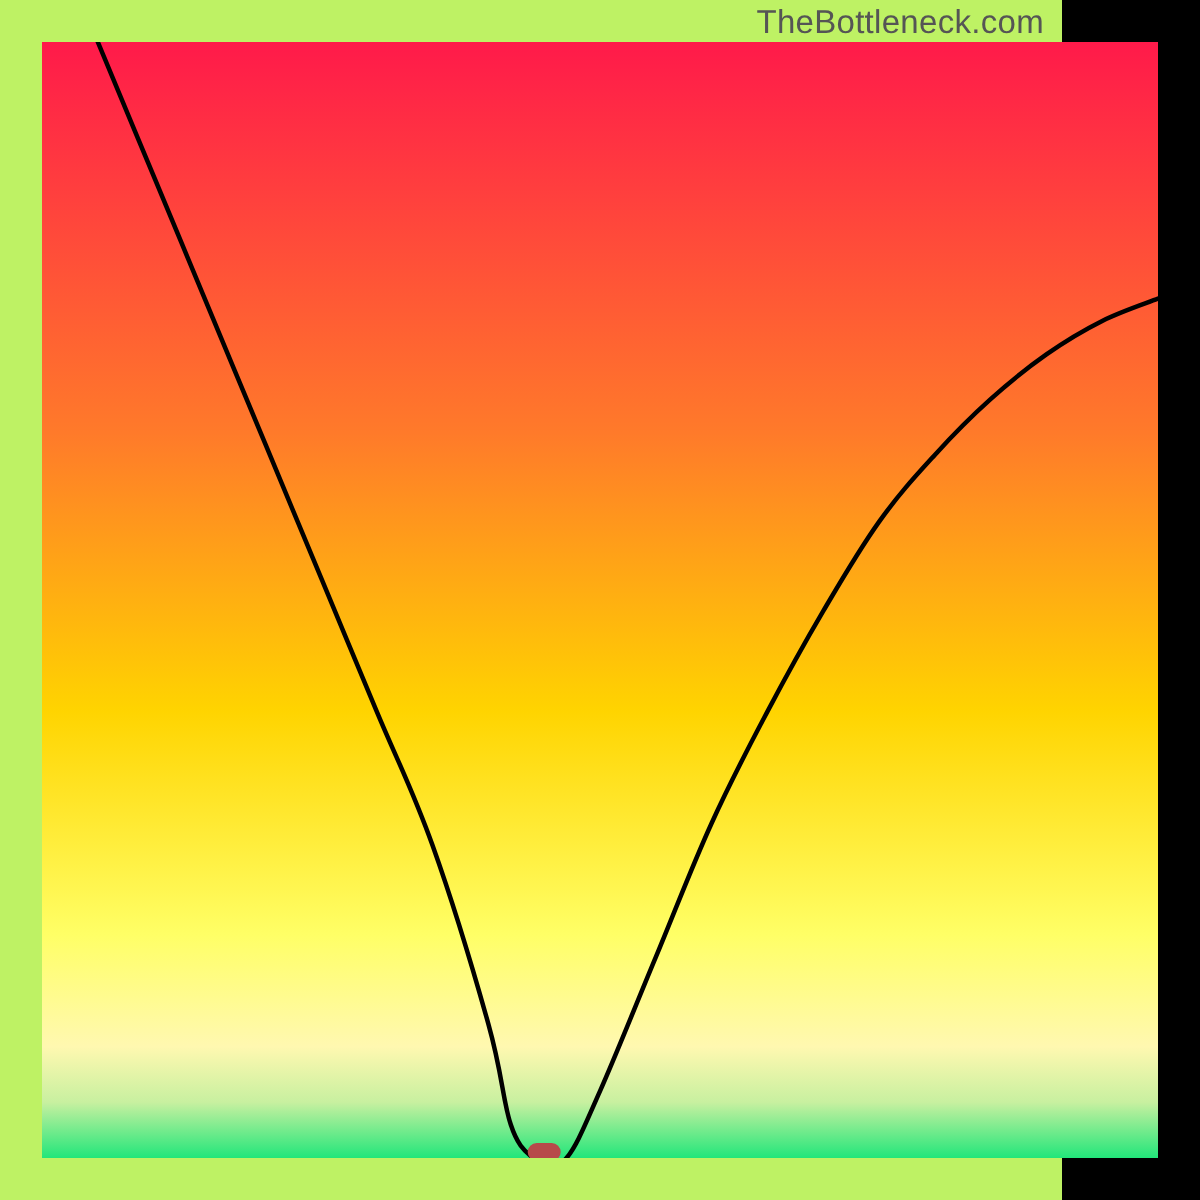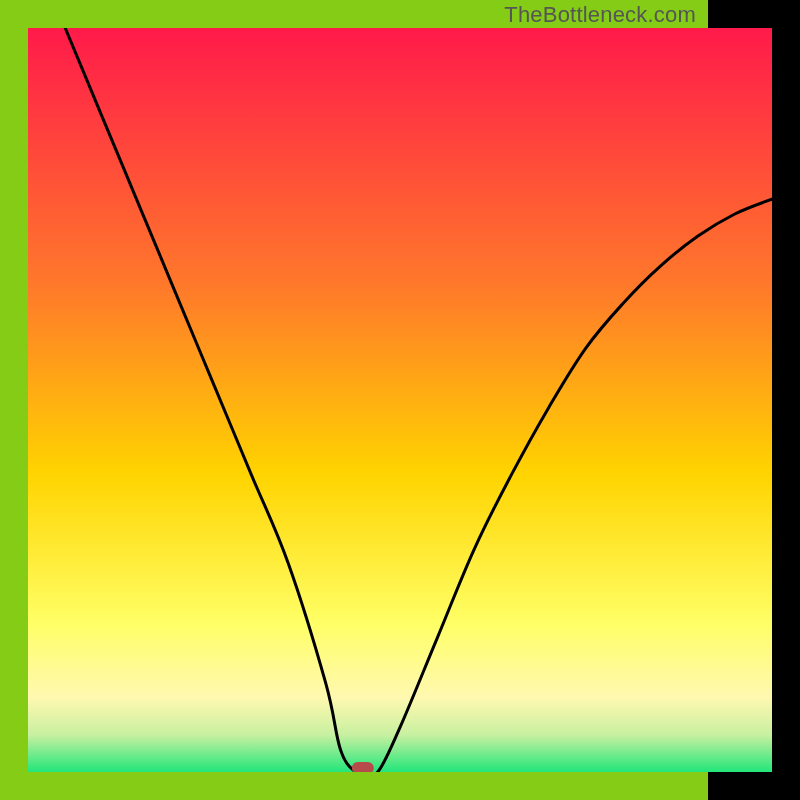--- a/index.html
+++ b/index.html
@@ -10,21 +10,21 @@
     background: #000;
     font-family: Arial, sans-serif;
     overflow: hidden;
   }
   .frame {
     position: absolute;
     top: 0;
     left: 0;
     width: 708px;
     height: 800px;
-    background: #84cc16;
+    background: #bef264;
   }
   .watermark {
     position: absolute;
     top: 2px;
     right: 12px;
     color: #555;
     font-size: 22px;
     font-weight: 500;
     letter-spacing: 0.2px;
     z-index: 10;

